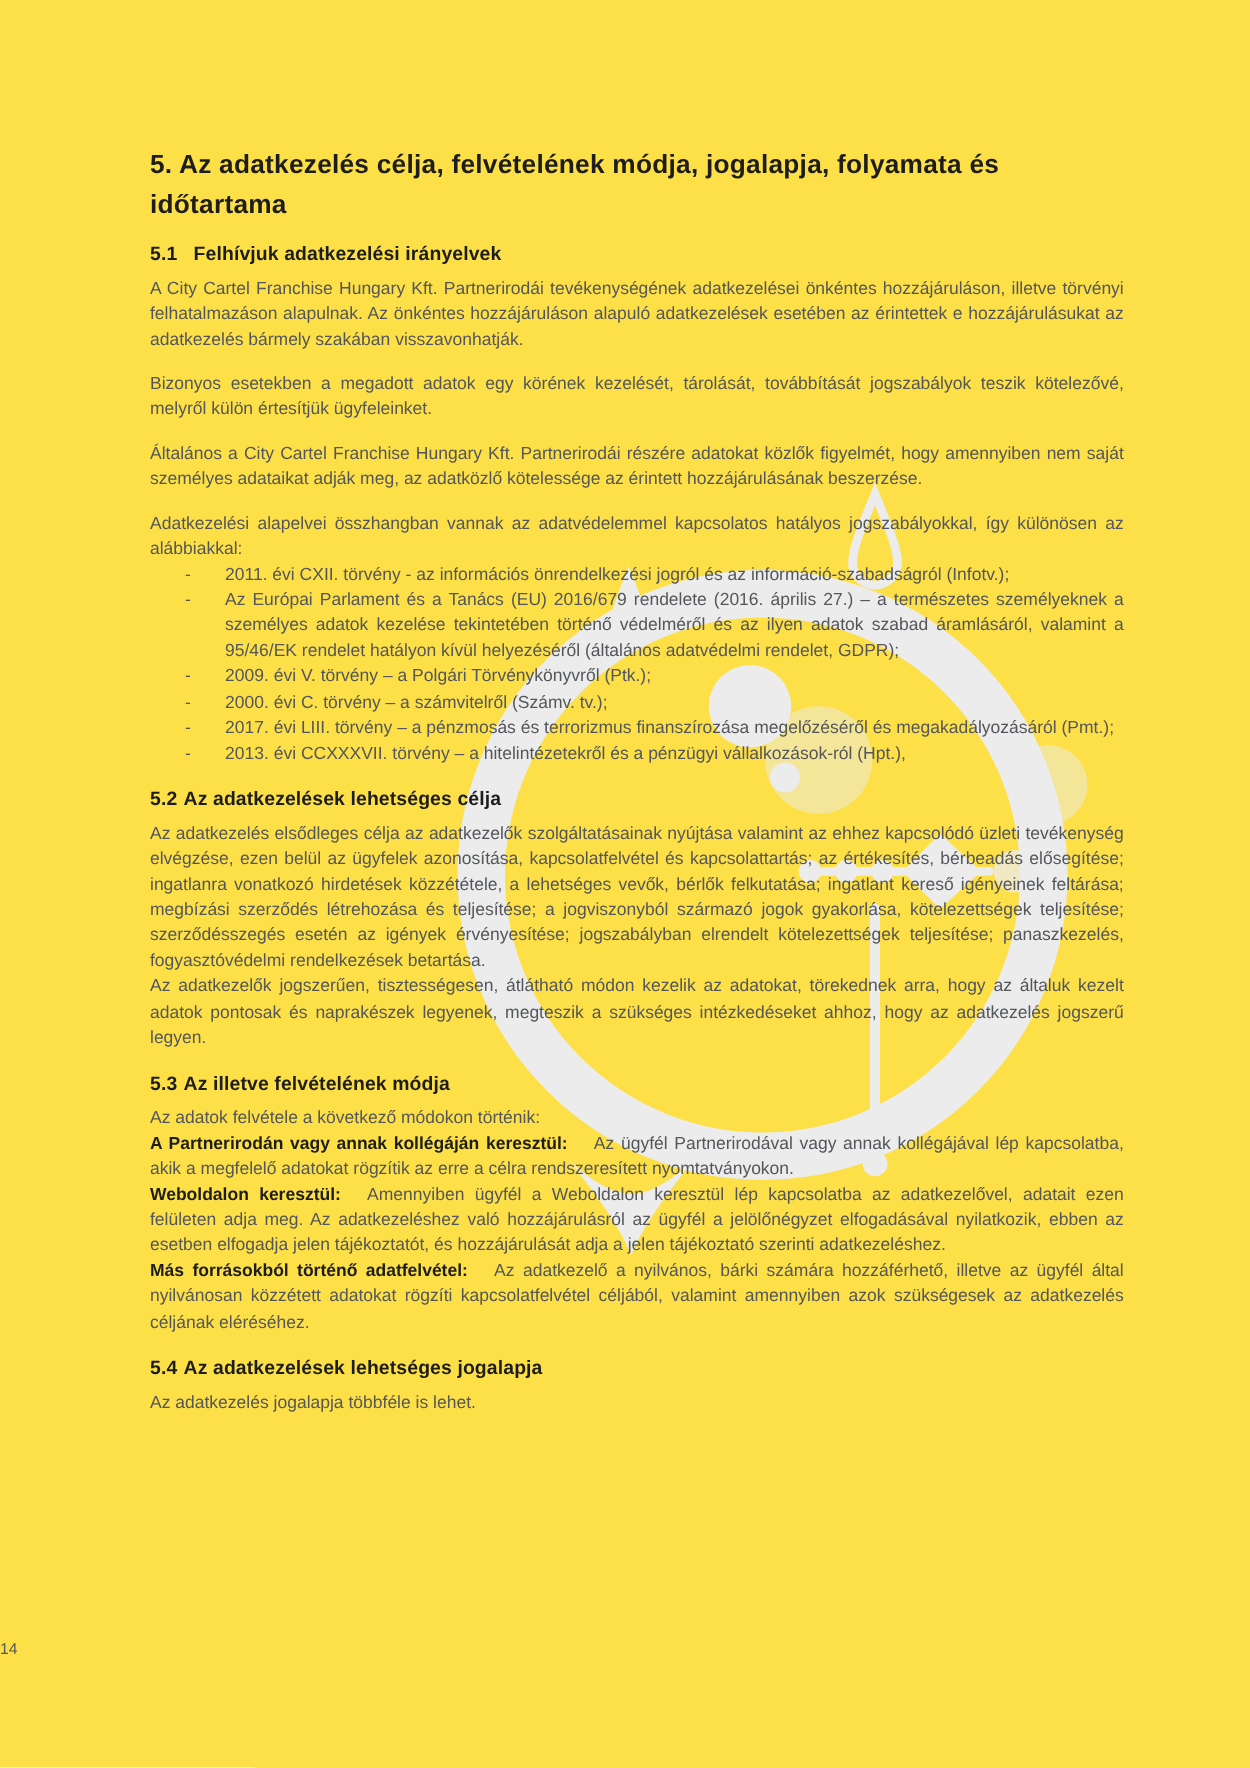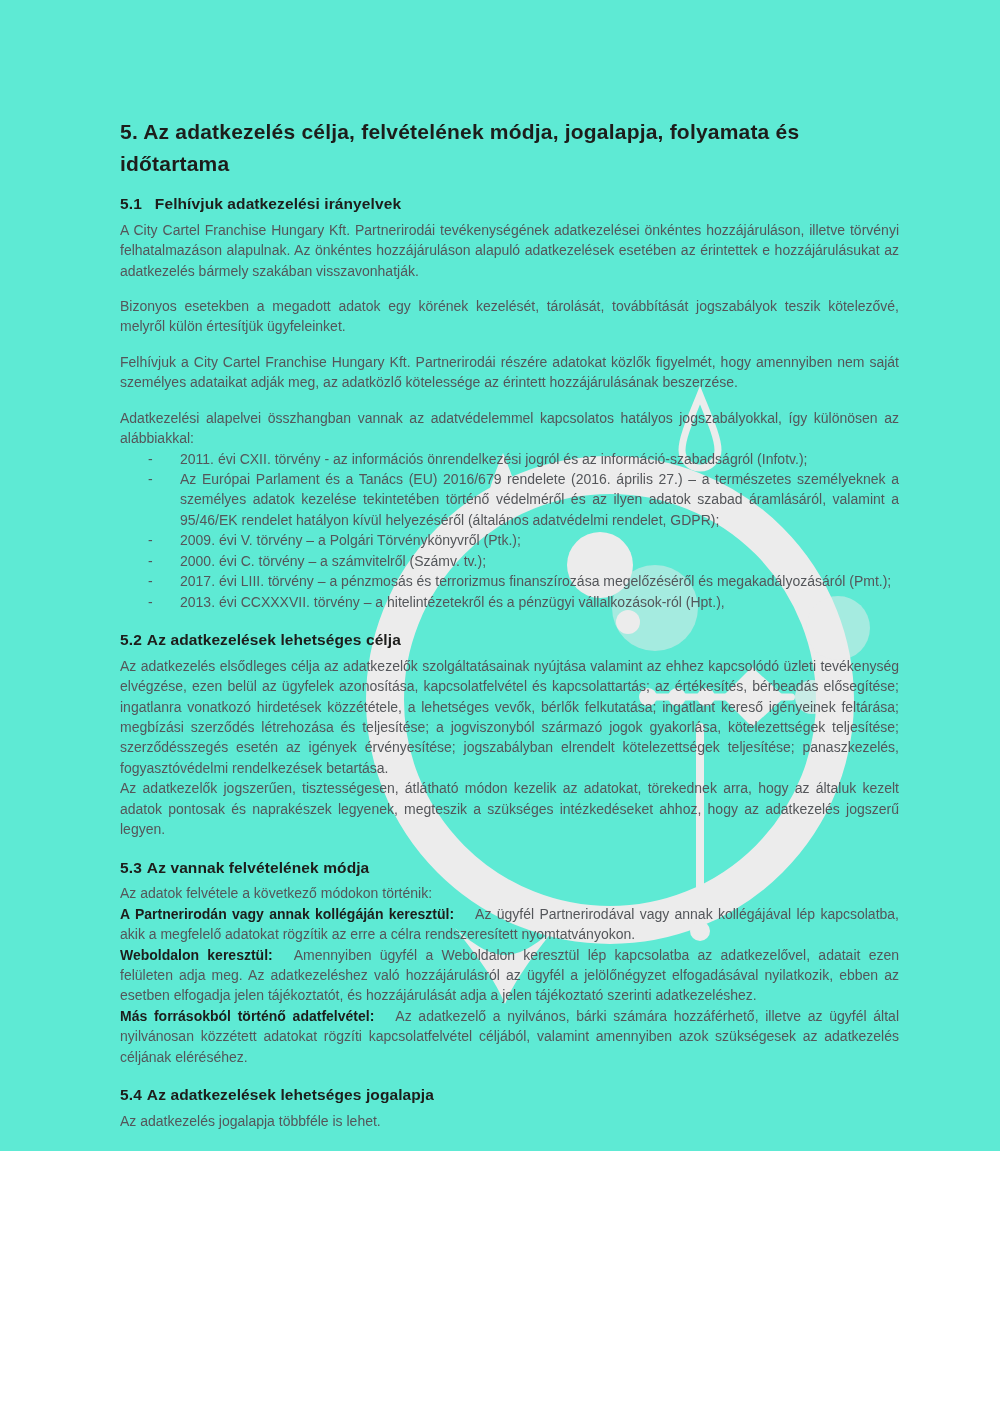--- a/index.html
+++ b/index.html
@@ -1,19 +1,19 @@
 <!DOCTYPE html>
 <html lang="hu"><head>
 <meta charset="utf-8">
 <style>
   html,body{margin:0;padding:0;background:#fff;}
   .page{
     position:relative;
-    width:1000px;height:1151px;
-    background:#5eead4;
+    width:1000px;height:1414px;
+    background:#fde047;
     font-family:"Liberation Sans","DejaVu Sans",sans-serif;
     overflow:hidden;
   }
   .watermark{position:absolute;left:355px;top:368px;width:650px;height:650px;z-index:0;}
   .content{
     position:absolute;left:120px;top:116px;width:779px;z-index:1;
     color:#54565a;font-size:14px;line-height:1.46;
   }
   .doc-title{
     font-size:21px;line-height:1.5;font-weight:bold;color:#1d1d1b;
@@ -66,21 +66,21 @@
 
   <div class="content">
 
     <h1 class="doc-title">5. Az adatkezelés célja, felvételének módja, jogalapja, folyamata és időtartama</h1>
 
     <h2 class="sec-heading wide first">
       <span class="num">5.1</span><span>Felhívjuk adatkezelési irányelvek</span>
     </h2>
     <p class="para">A City Cartel Franchise Hungary Kft. Partnerirodái tevékenységének adatkezelései önkéntes hozzájáruláson, illetve törvényi felhatalmazáson alapulnak. Az önkéntes hozzájáruláson alapuló adatkezelések esetében az érintettek e hozzájárulásukat az adatkezelés bármely szakában visszavonhatják.</p>
     <p class="para">Bizonyos esetekben a megadott adatok egy körének kezelését, tárolását, továbbítását jogszabályok teszik kötelezővé, melyről külön értesítjük ügyfeleinket.</p>
-    <p class="para">Felhívjuk a City Cartel Franchise Hungary Kft. Partnerirodái részére adatokat közlők figyelmét, hogy amennyiben nem saját személyes adataikat adják meg, az adatközlő kötelessége az érintett hozzájárulásának beszerzése.</p>
+    <p class="para">Általános a City Cartel Franchise Hungary Kft. Partnerirodái részére adatokat közlők figyelmét, hogy amennyiben nem saját személyes adataikat adják meg, az adatközlő kötelessége az érintett hozzájárulásának beszerzése.</p>
     <p class="para tight">Adatkezelési alapelvei összhangban vannak az adatvédelemmel kapcsolatos hatályos jogszabályokkal, így különösen az alábbiakkal:</p>
 
     <div class="bullets">
       <div class="bullet">
         <span class="dash">-</span>
         <div class="btext">2011. évi CXII. törvény - az információs önrendelkezési jogról és az információ-szabadságról (Infotv.);</div>
       </div>
       <div class="bullet">
         <span class="dash">-</span>
         <div class="btext">Az Európai Parlament és a Tanács (EU) 2016/679 rendelete (2016. április 27.) – a természetes személyeknek a személyes adatok kezelése tekintetében történő védelméről és az ilyen adatok szabad áramlásáról, valamint a 95/46/EK rendelet hatályon kívül helyezéséről (általános adatvédelmi rendelet, GDPR);</div>
@@ -103,21 +103,21 @@
       </div>
     </div>
 
     <h2 class="sec-heading">
       <span class="num">5.2</span><span>Az adatkezelések lehetséges célja</span>
     </h2>
     <p class="para tight">Az adatkezelés elsődleges célja az adatkezelők szolgáltatásainak nyújtása valamint az ehhez kapcsolódó üzleti tevékenység elvégzése, ezen belül az ügyfelek azonosítása, kapcsolatfelvétel és kapcsolattartás; az értékesítés, bérbeadás elősegítése; ingatlanra vonatkozó hirdetések közzététele, a lehetséges vevők, bérlők felkutatása; ingatlant kereső igényeinek feltárása; megbízási szerződés létrehozása és teljesítése; a jogviszonyból származó jogok gyakorlása, kötelezettségek teljesítése; szerződésszegés esetén az igények érvényesítése; jogszabályban elrendelt kötelezettségek teljesítése; panaszkezelés, fogyasztóvédelmi rendelkezések betartása.</p>
     <p class="para tight">Az adatkezelők jogszerűen, tisztességesen, átlátható módon kezelik az adatokat, törekednek arra, hogy az általuk kezelt adatok pontosak és naprakészek legyenek, megteszik a szükséges intézkedéseket ahhoz, hogy az adatkezelés jogszerű legyen.</p>
 
     <h2 class="sec-heading">
-      <span class="num">5.3</span><span>Az vannak felvételének módja</span>
+      <span class="num">5.3</span><span>Az illetve felvételének módja</span>
     </h2>
     <p class="para tight">Az adatok felvétele a következő módokon történik:</p>
     <p class="para tight">
       <span class="lead">A Partnerirodán vagy annak kollégáján keresztül:</span><span>Az ügyfél Partnerirodával vagy annak kollégájával lép kapcsolatba, akik a megfelelő adatokat rögzítik az erre a célra rendszeresített nyomtatványokon.</span>
     </p>
     <p class="para tight">
       <span class="lead">Weboldalon keresztül:</span><span>Amennyiben ügyfél a Weboldalon keresztül lép kapcsolatba az adatkezelővel, adatait ezen felületen adja meg. Az adatkezeléshez való hozzájárulásról az ügyfél a jelölőnégyzet elfogadásával nyilatkozik, ebben az esetben elfogadja jelen tájékoztatót, és hozzájárulását adja a jelen tájékoztató szerinti adatkezeléshez.</span>
     </p>
     <p class="para tight">
       <span class="lead">Más forrásokból történő adatfelvétel:</span><span>Az adatkezelő a nyilvános, bárki számára hozzáférhető, illetve az ügyfél által nyilvánosan közzétett adatokat rögzíti kapcsolatfelvétel céljából, valamint amennyiben azok szükségesek az adatkezelés céljának eléréséhez.</span>

